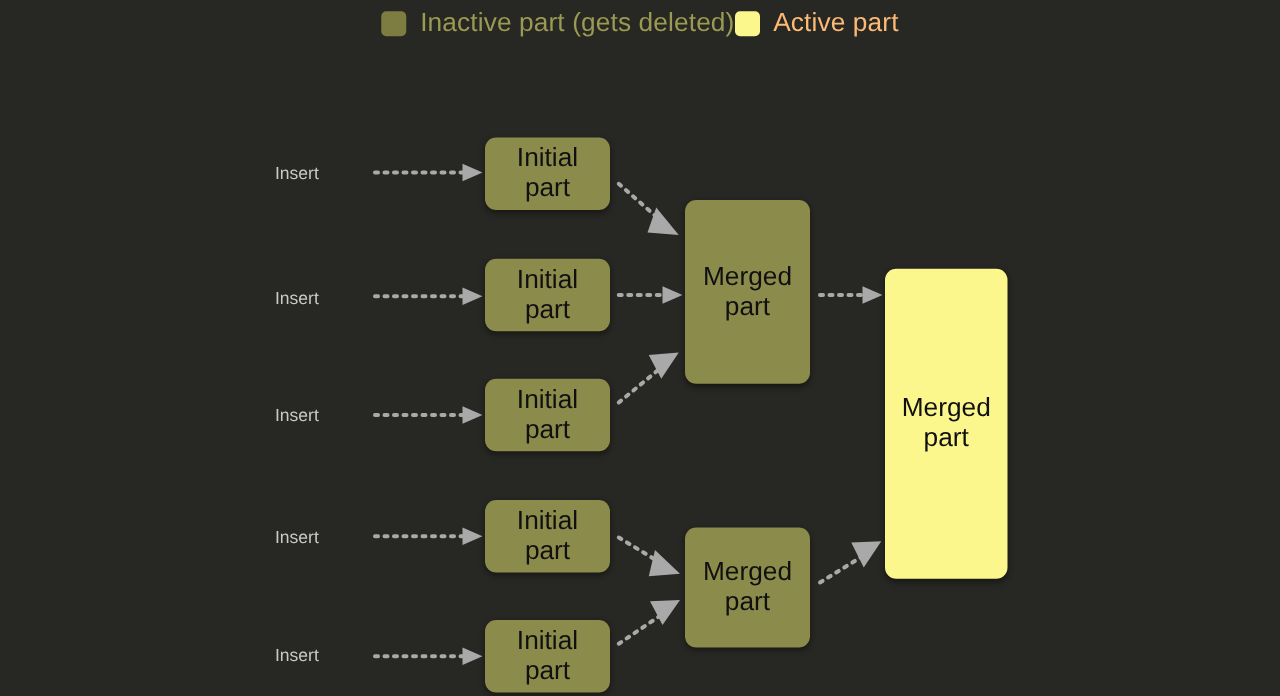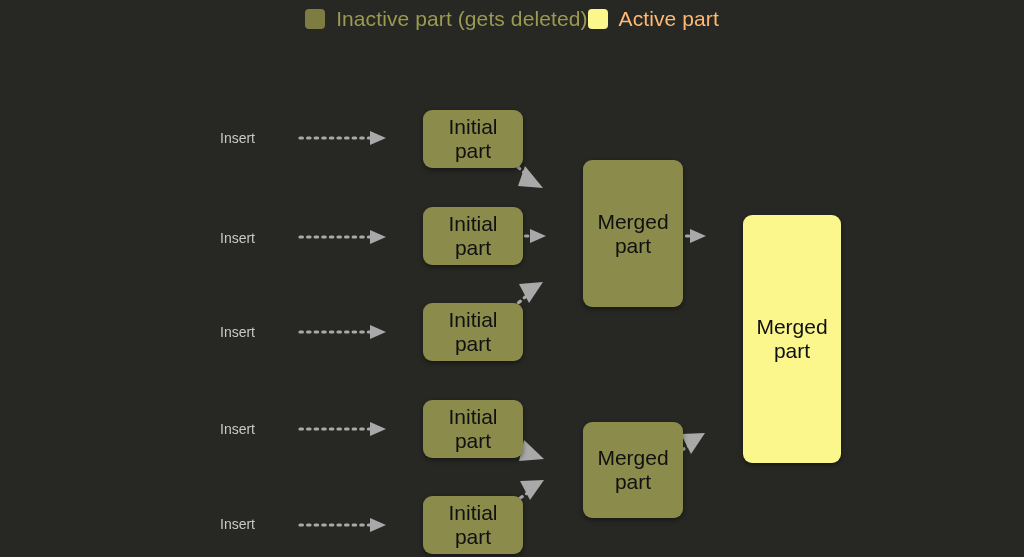--- a/index.html
+++ b/index.html
@@ -28,21 +28,20 @@
   .node {
     position:absolute;
     display:flex; align-items:center; justify-content:center;
     text-align:center;
     border-radius:9px;
     color:#101010;
     font-size:21px;
     line-height:1.12;
     box-shadow:0 2px 5px rgba(0,0,0,0.45);
     white-space:pre-line;
-    margin-left:35px;
   }
   .node.inactive { background:#8b8b4c; }
   .node.active   { background:#fbf78d; }
 
   .node-initial { left:388px; width:100px; height:58px; font-size:21px; }
   .i1 { top:110px; } .i2 { top:207px; } .i3 { top:303px; }
   .i4 { top:400px; } .i5 { top:496px; }
 
   .node-merged-top { left:548px; top:160px; width:100px; height:147px; }
   .node-merged-bot { left:548px; top:422px; width:100px; height:96px; }

